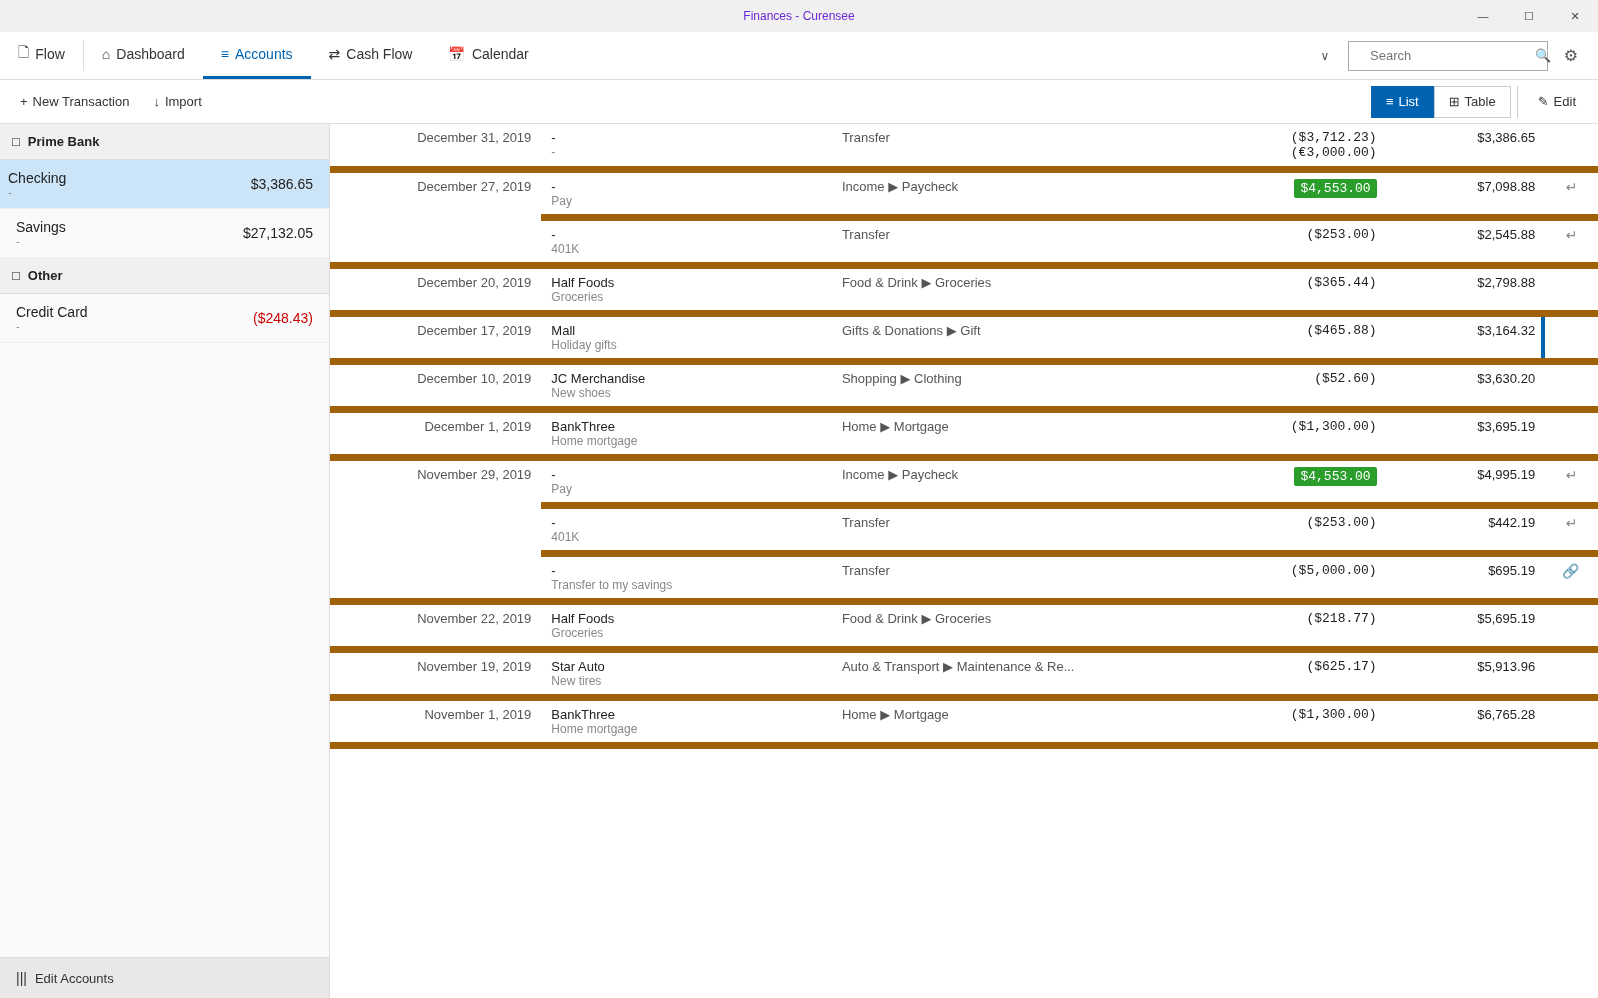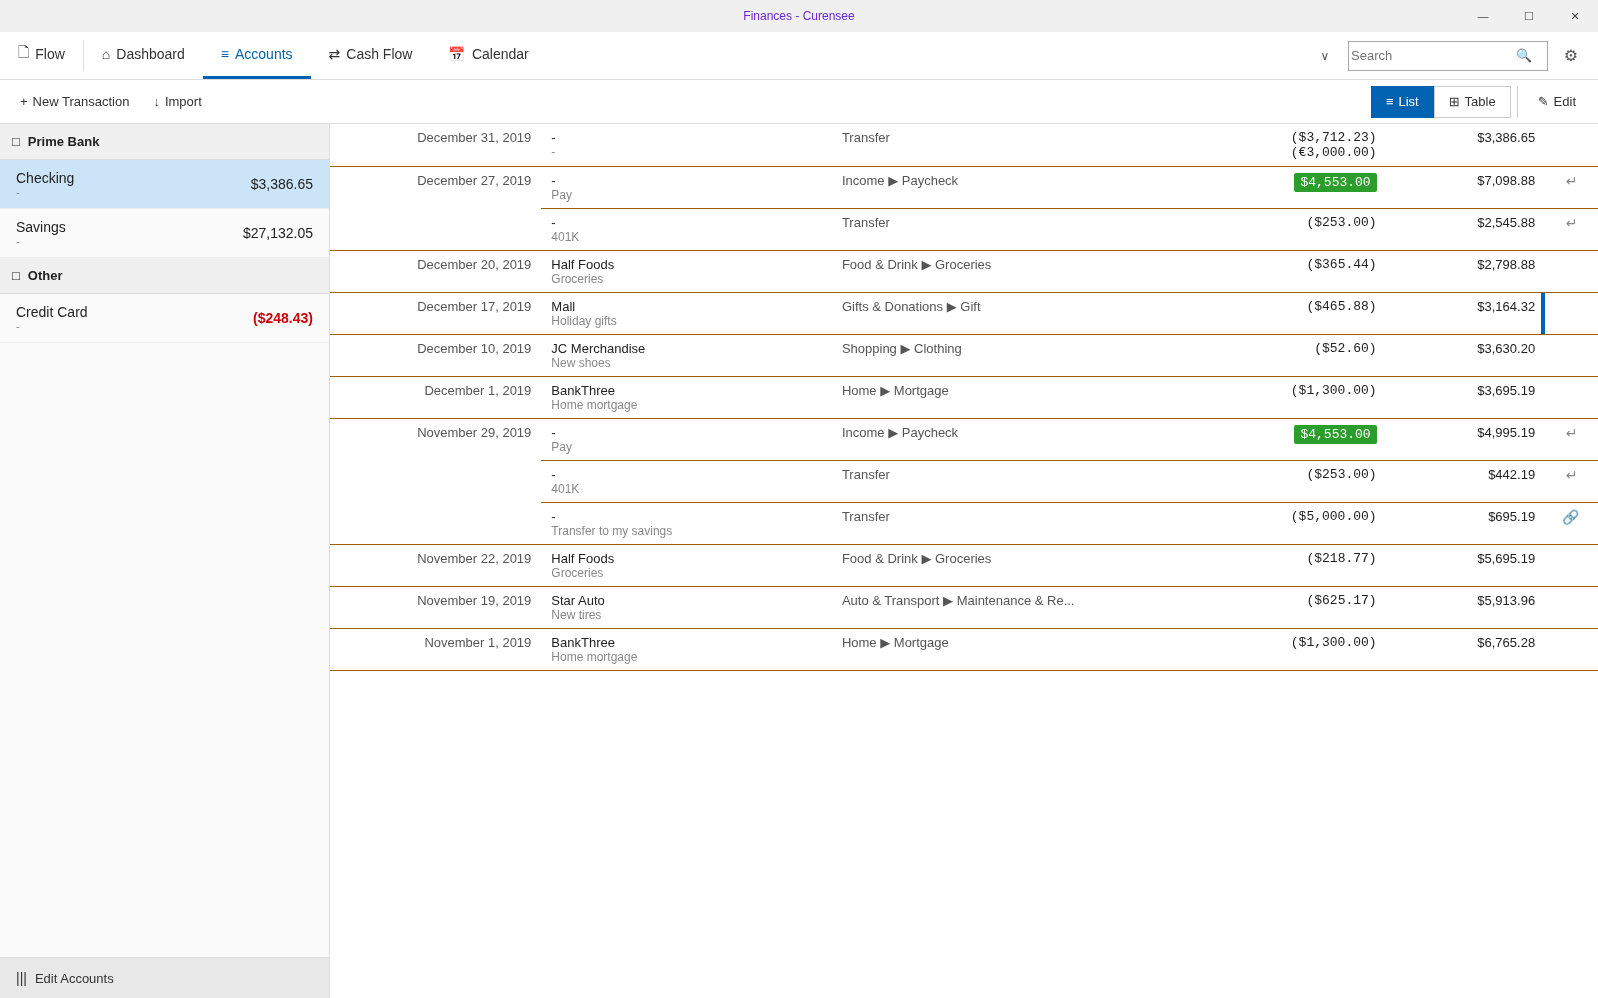--- a/index.html
+++ b/index.html
@@ -69,21 +69,21 @@
       align-items: center;
       gap: 6px;
       padding-right: 10px;
     }
     .search-box {
       display: flex;
       align-items: center;
       border: 1px solid #aaa;
       background: #fff;
       height: 30px;
-      padding: 0 2px;
+      padding: 0 21px;
       width: 200px;
     }
     .search-box input {
       border: none;
       outline: none;
       font-size: 13px;
       width: 165px;
       background: transparent;
     }
     .gear-btn {
@@ -194,26 +194,26 @@
       border-bottom: 1px solid #ddd;
     }
     .account-item {
       display: flex;
       align-items: center;
       justify-content: space-between;
       padding: 10px 16px;
       cursor: pointer;
       border-bottom: 1px solid #eee;
     }
-    .account-item.selected { background: #cce4f7; }
+    .account-item.selected { background: #cce4f7; padding-left: 8px; }
     .account-item-left { display: flex; flex-direction: column; }
     .account-item-name { font-size: 14px; font-weight: 500; color: #222; }
     .account-item-sub { font-size: 11px; color: #888; }
     .account-item-balance { font-size: 14px; font-weight: 500; color: #222; text-align: right; }
-    .account-item-balance.negative { color: #cc0000; font-weight: bold; }
+    .account-item-balance.negative { color: #cc0000; }
 
     
     .sidebar-footer {
       margin-top: auto;
       padding: 12px 16px;
       border-top: 1px solid #ddd;
       display: flex;
       align-items: center;
       gap: 8px;
       cursor: pointer;
@@ -228,21 +228,21 @@
       overflow-y: auto;
       background: #fff;
     }
 
     
     .tx-table {
       width: 100%;
       border-collapse: collapse;
     }
     .tx-table tr {
-      border-bottom: 1px solid #a16207;
+      border-bottom: 7px solid #a16207;
       margin-top: 40px;
     }
     .tx-table td {
       padding: 6px 10px;
       vertical-align: top;
       font-size: 13px;
     }
     .tx-date { color: #555; width: 160px; text-align: right; padding-right: 20px; }
     .tx-payee { width: 220px; }
     .tx-payee-main { color: #222; }

